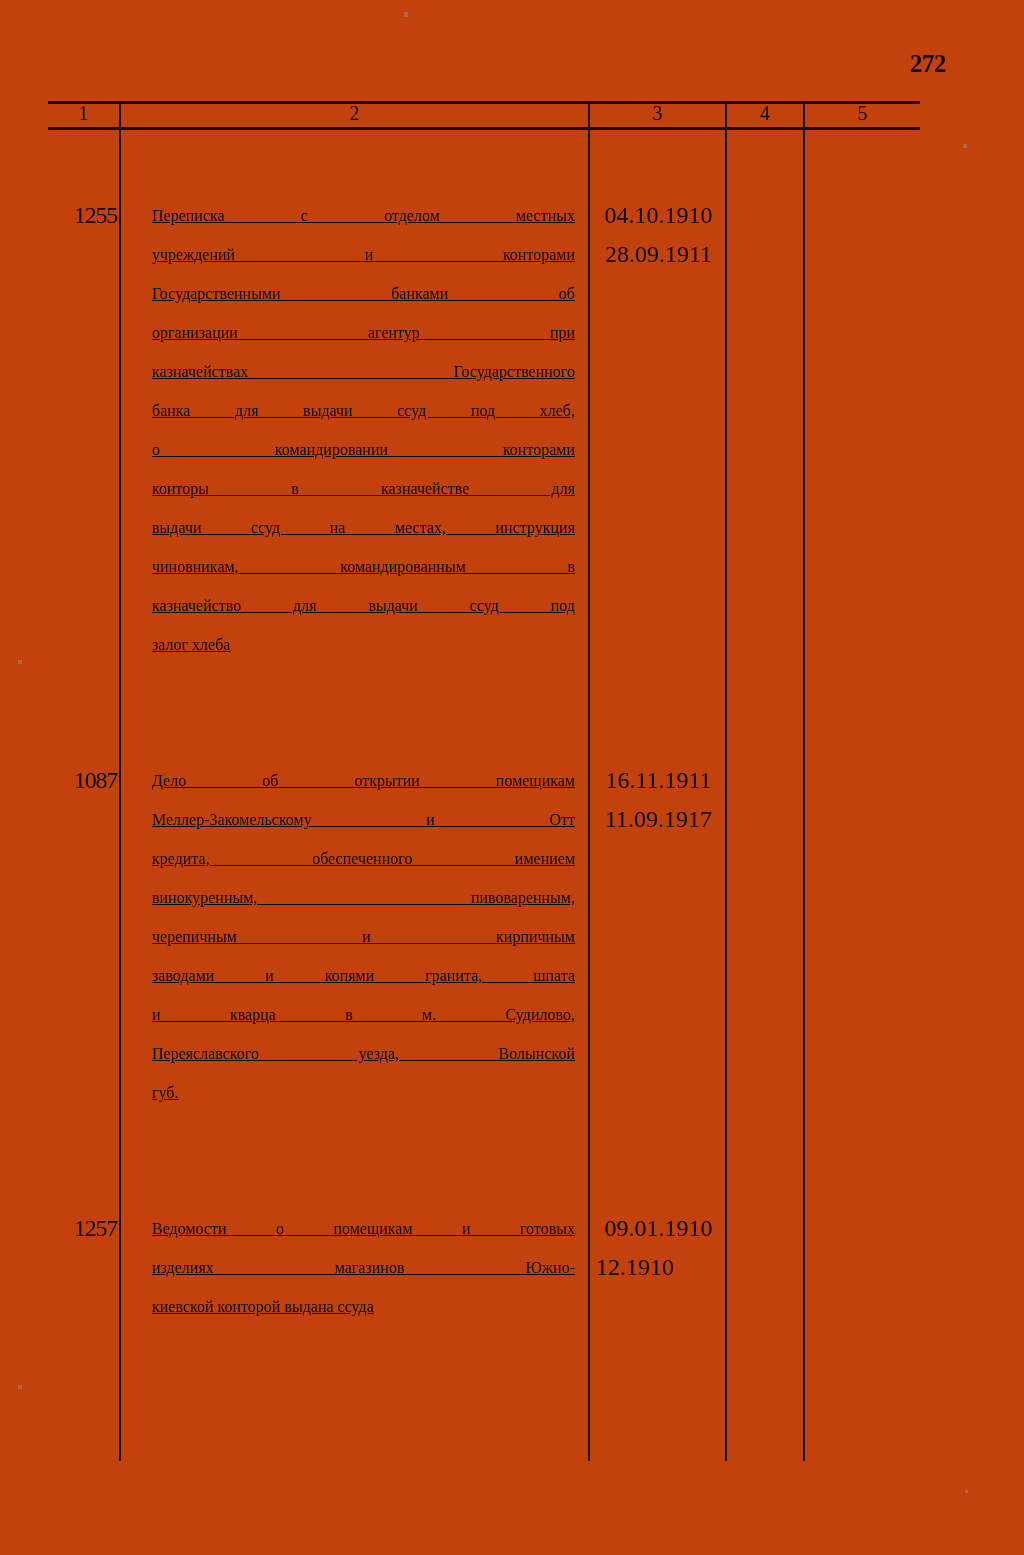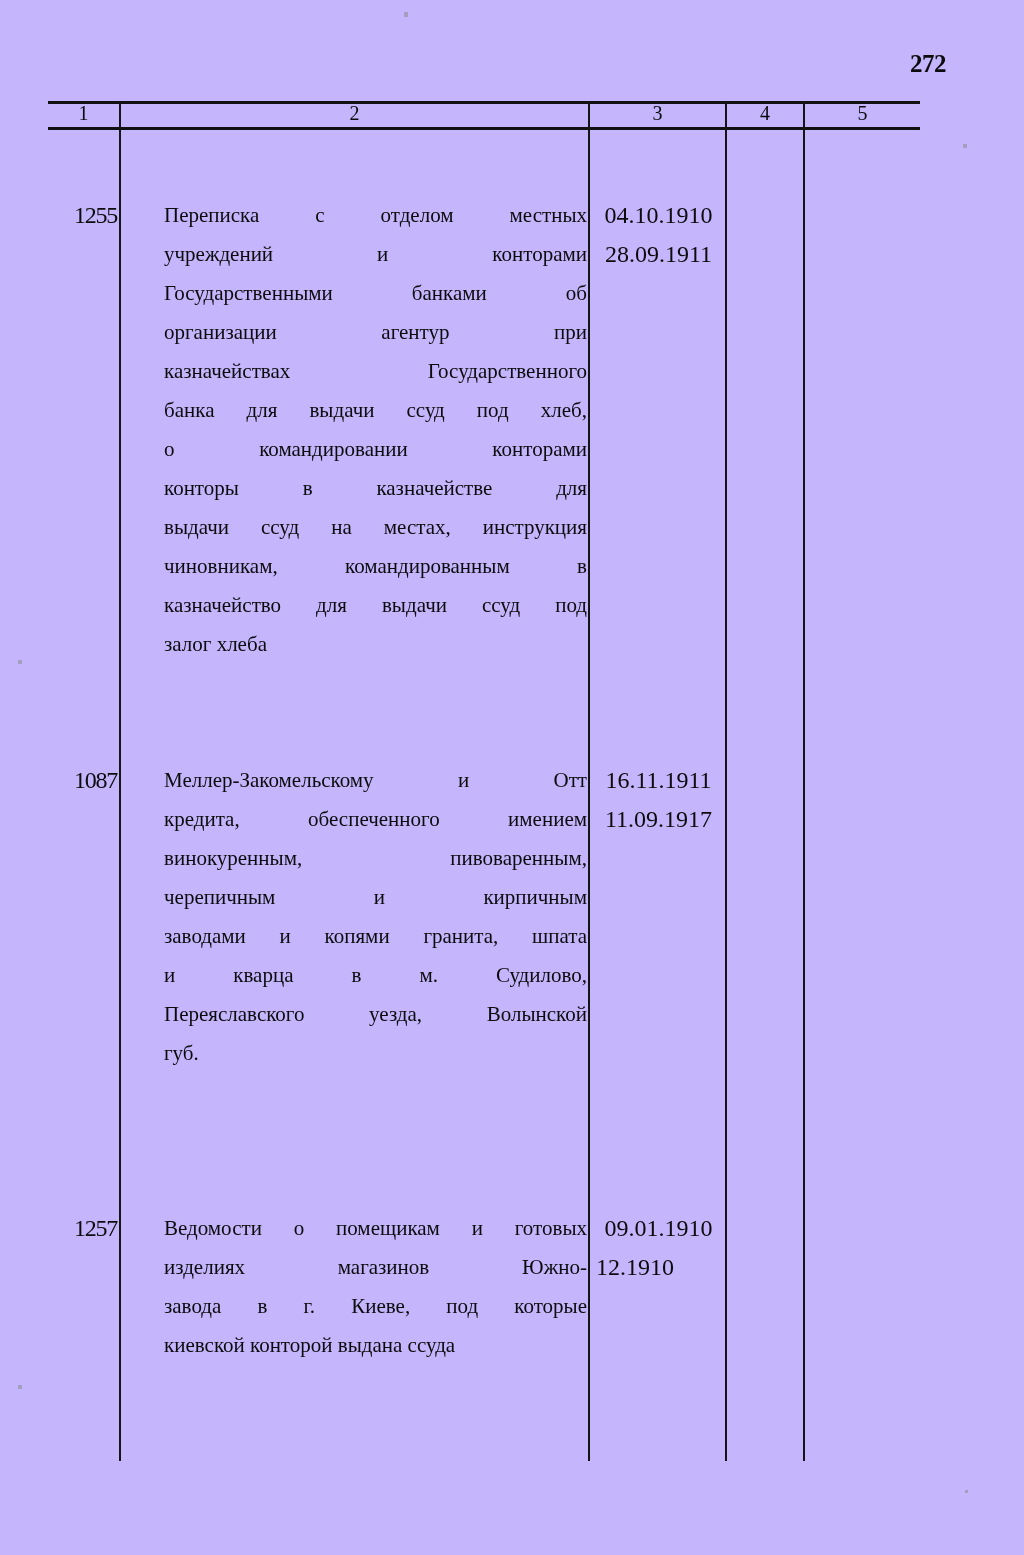--- a/index.html
+++ b/index.html
@@ -9,21 +9,21 @@
     background: #ffffff;
   }
   body {
     font-family: "Liberation Serif", "DejaVu Serif", serif;
     color: #0c0c0c;
   }
   .page {
     position: relative;
     width: 1024px;
     height: 1555px;
-    background: #c4b5fd;
+    background: #c2410c;
     overflow: hidden;
   }
 
   
   .page-number {
     position: absolute;
     right: 78px;
     top: 50px;
     font-size: 25px;
     font-weight: 700;
@@ -93,27 +93,28 @@
   .cell-id {
     left: 12px;
     width: 71px;
     text-align: center;
     font-size: 24px;
     letter-spacing: -1.2px;
     line-height: 39px;
   }
 
   .cell-desc {
-    left: 116px;
+    left: 104px;
     width: 423px;
-    font-size: 21px;
+    font-size: 16px;
     line-height: 39px;
     text-align: justify;
     text-justify: inter-word;
     hyphens: none;
+    text-decoration: underline;
   }
   .cell-desc .ln {
     display: block;
     text-align: justify;
     text-align-last: justify;
     white-space: nowrap;
   }
   .cell-desc .ln.last {
     text-align-last: left;
   }
@@ -186,20 +187,21 @@
           <span class="d">04.10.1910</span>
           <span class="d">28.09.1911</span>
         </div>
       <div class="cell cell-col4"></div>
       <div class="cell cell-col5"></div>
     </div>
 
     <div class="row" id="row-1" style="top:660px;">
       <div class="cell cell-id">1087</div>
       <div class="cell cell-desc">
+          <span class="ln">Дело об открытии помещикам</span>
           <span class="ln">Меллер-Закомельскому и Отт</span>
           <span class="ln">кредита, обеспеченного имением</span>
           <span class="ln">винокуренным, пивоваренным,</span>
           <span class="ln">черепичным и кирпичным</span>
           <span class="ln">заводами и копями гранита, шпата</span>
           <span class="ln">и кварца в м. Судилово,</span>
           <span class="ln">Переяславского уезда, Волынской</span>
           <span class="ln last">губ.</span>
         </div>
       <div class="cell cell-dates">
@@ -208,21 +210,20 @@
         </div>
       <div class="cell cell-col4"></div>
       <div class="cell cell-col5"></div>
     </div>
 
     <div class="row" id="row-2" style="top:1108px;">
       <div class="cell cell-id">1257</div>
       <div class="cell cell-desc">
           <span class="ln">Ведомости о помещикам и готовых</span>
           <span class="ln">изделиях магазинов Южно-</span>
-          <span class="ln">завода в г. Киеве, под которые</span>
           <span class="ln last">киевской конторой выдана ссуда</span>
         </div>
       <div class="cell cell-dates">
           <span class="d">09.01.1910</span>
           <span class="d right">12.1910</span>
         </div>
       <div class="cell cell-col4"></div>
       <div class="cell cell-col5"></div>
     </div>
 

